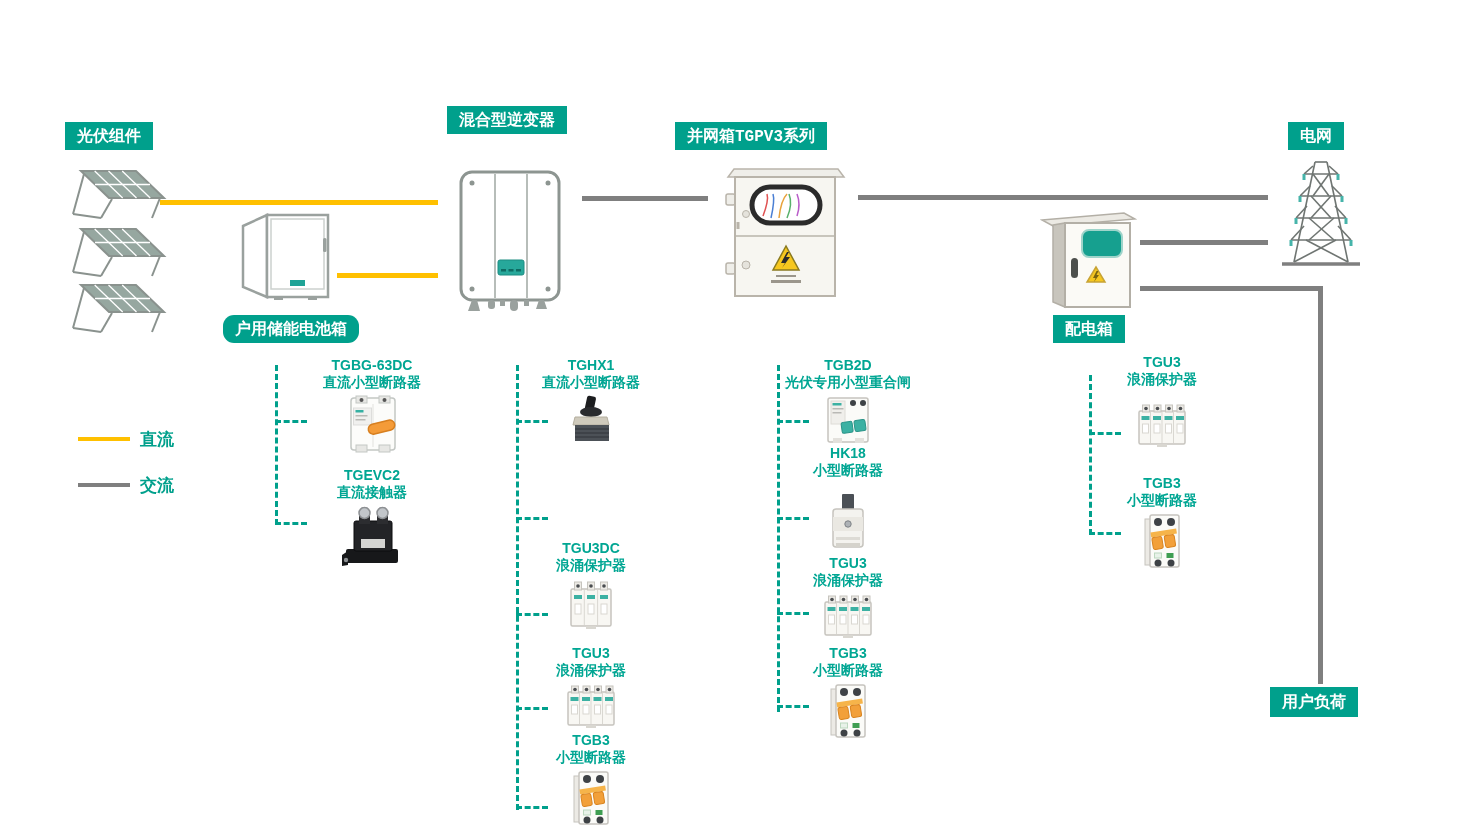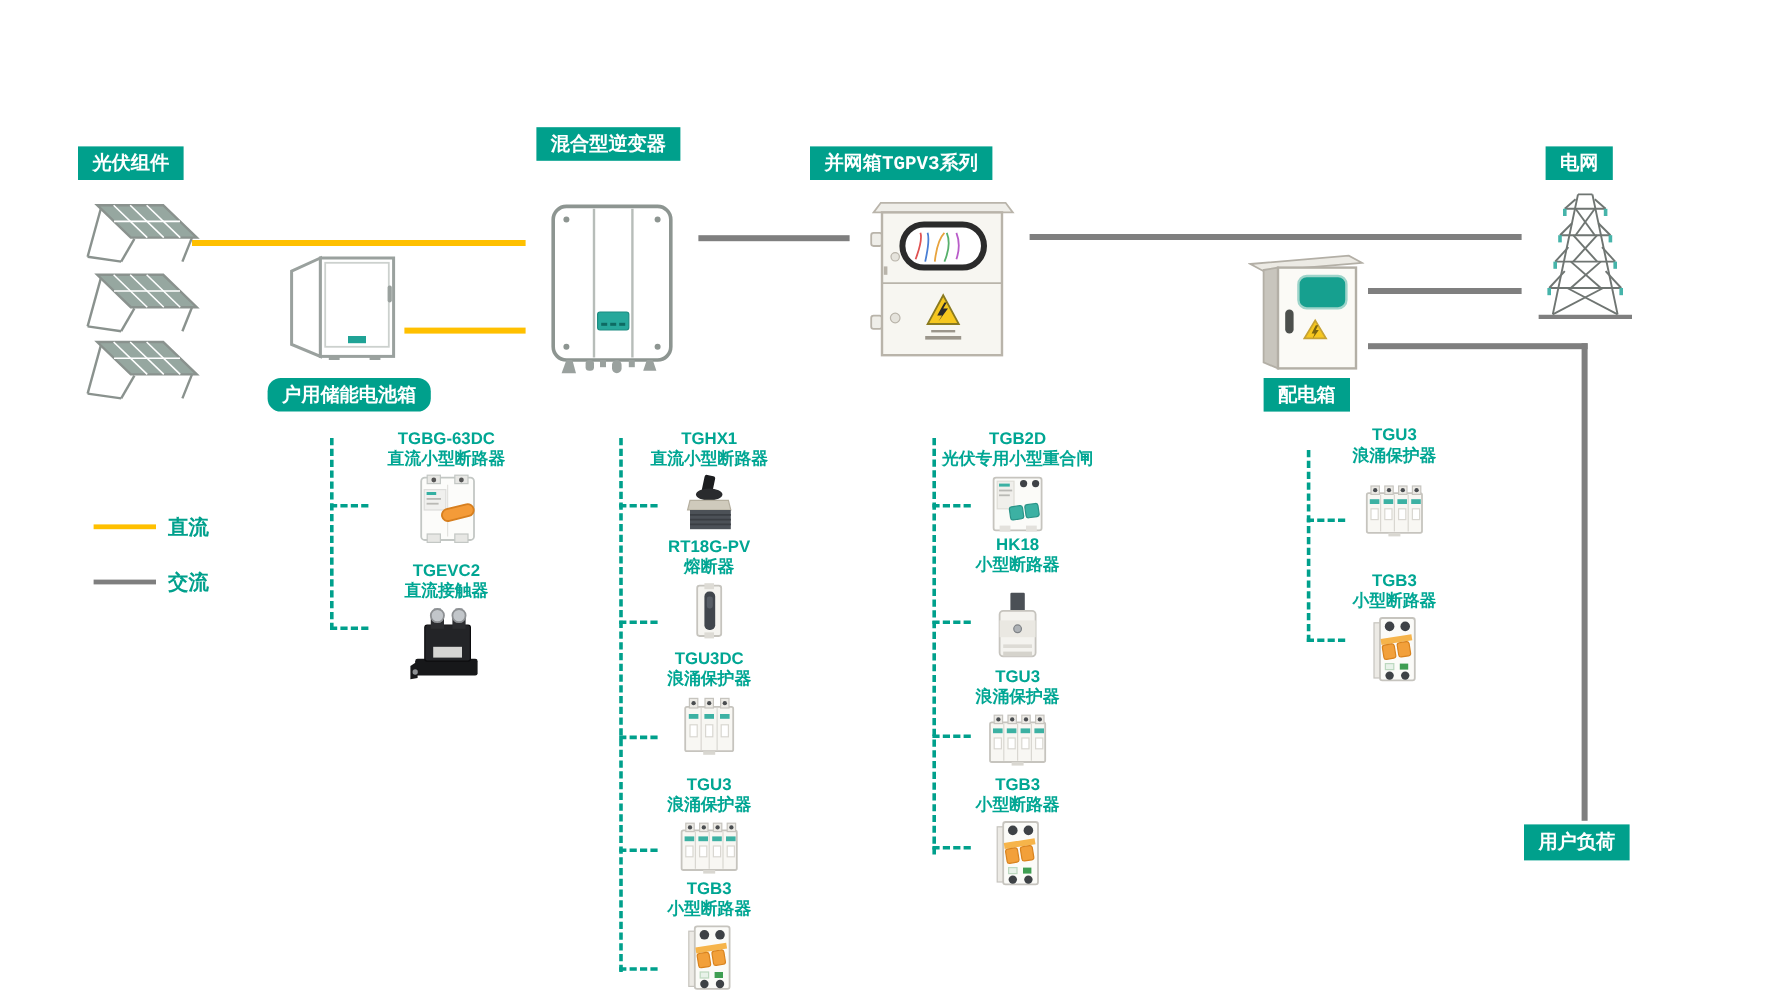--- a/index.html
+++ b/index.html
@@ -388,27 +388,20 @@
       </svg>
   </div>
 
   <div class="prod" style="left:516px;top:357px;">
     <div>TGHX1</div>
     <div>直流小型断路器</div>
     <svg class="prod-img" width="44" height="48">
         <use href="#sym-rotary"></use>
       </svg>
   </div>
-  <div class="prod" style="left:516px;top:447px;">
-    <div>RT18G-PV</div>
-    <div>熔断器</div>
-    <svg class="prod-img" width="24" height="48">
-        <use href="#sym-fuse"></use>
-      </svg>
-  </div>
   <div class="prod" style="left:516px;top:540px;">
     <div>TGU3DC</div>
     <div>浪涌保护器</div>
     <svg class="prod-img" width="50" height="52">
         <use href="#sym-spd3"></use>
       </svg>
   </div>
   <div class="prod" style="left:516px;top:645px;">
     <div>TGU3</div>
     <div>浪涌保护器</div>

